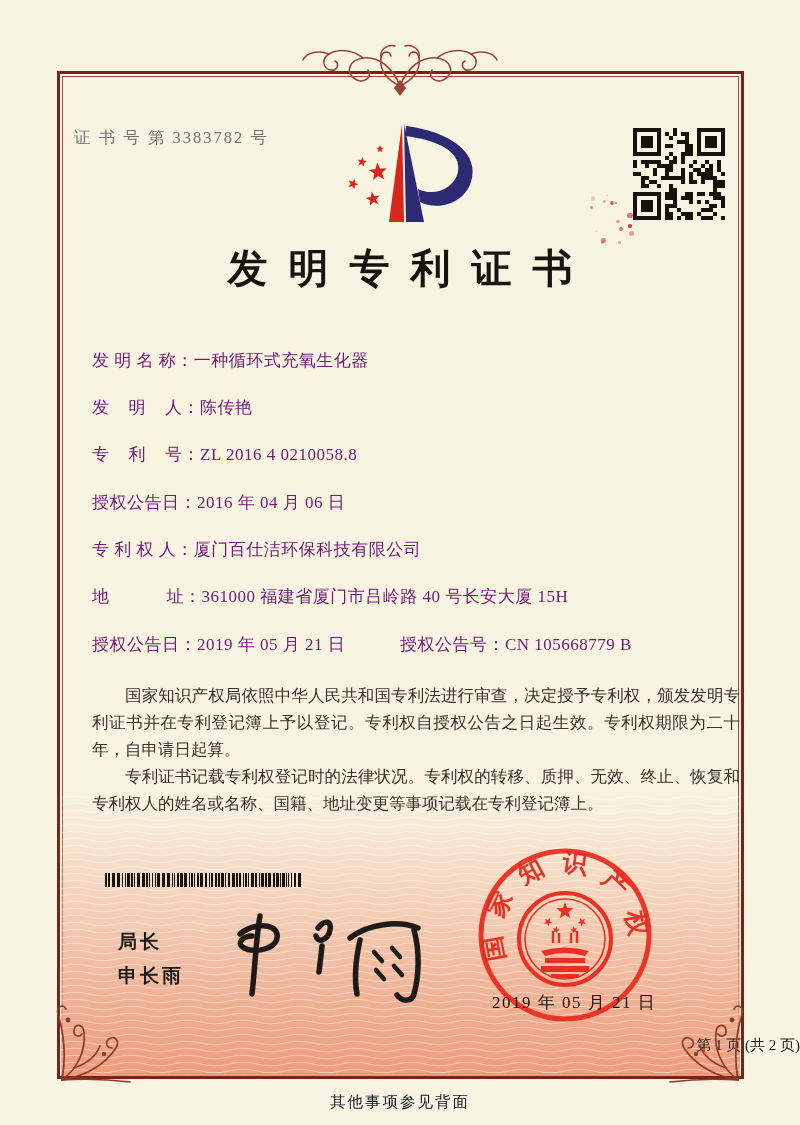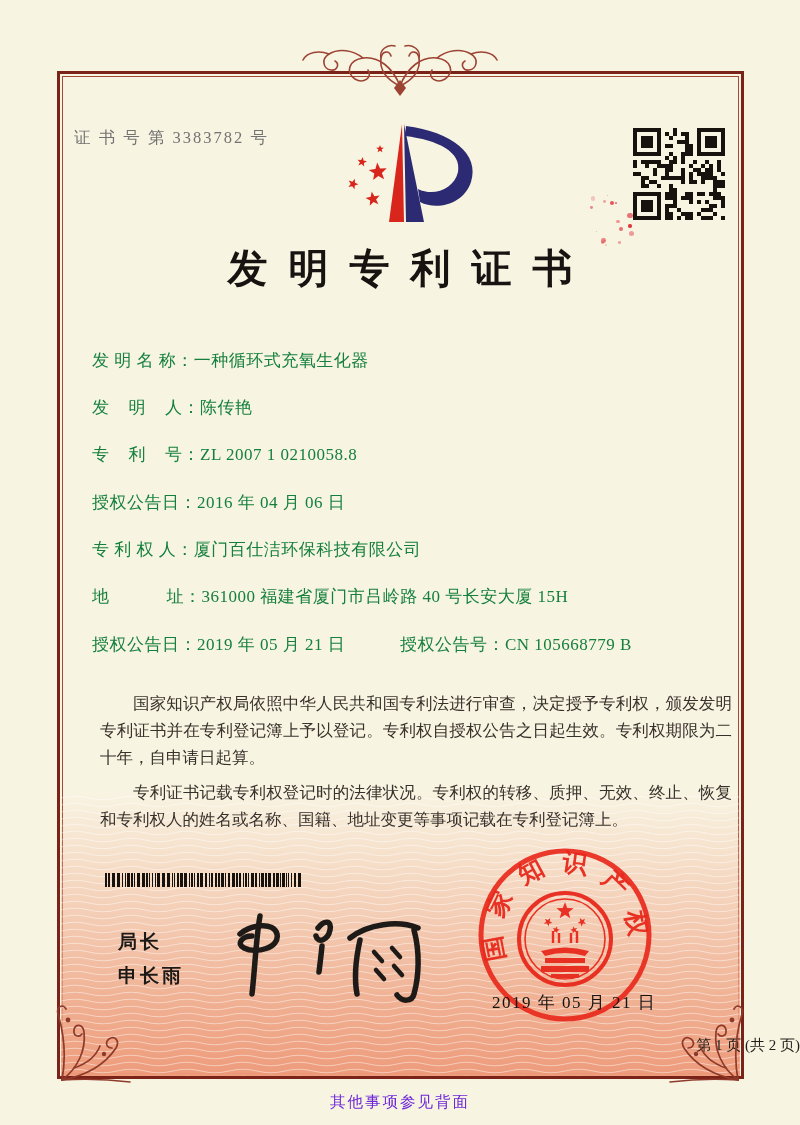--- a/index.html
+++ b/index.html
@@ -15,31 +15,31 @@
   
   .pink{position:absolute;left:61px;top:792px;width:679px;height:284px;
         background:linear-gradient(180deg,rgba(241,185,158,0) 0%,rgba(241,180,152,.28) 20%,
                    rgba(240,170,140,.58) 48%,rgba(238,160,128,.85) 78%,rgba(237,153,120,.97) 100%);
         overflow:hidden;}
 
   .cert-no{left:74px;top:127px;font-size:16.5px;letter-spacing:2px;color:#737373;}
   .title{left:0;top:241px;width:100%;text-align:center;font-size:40px;font-weight:700;
          letter-spacing:21px;padding-left:21px;box-sizing:border-box;color:#161310;}
 
-  .field{left:92px;font-size:17px;color:#15803d;letter-spacing:.5px;}
+  .field{left:92px;font-size:17px;color:#701a75;letter-spacing:.5px;}
   .f-label{white-space:pre;}
   .paras{left:92px;top:682px;width:648px;font-size:16.5px;line-height:27px;
          color:#38302a;text-align:justify;}
-  .paras p{margin:8px;text-indent:2em;}
+  .paras p{margin:0;text-indent:2em;}
 
   .director{left:118px;font-size:19px;color:#1c1916;font-weight:600;letter-spacing:3px;}
 
   .seal-date{left:492px;top:991px;font-size:17px;color:#17130f;letter-spacing:1.5px;z-index:6;}
   .page-info{left:0;top:1036px;width:100%;text-align:right;font-size:15px;color:#221d18;}
-  .back-note{left:0;top:1092px;width:100%;text-align:center;font-size:15.5px;color:#6d28d9;letter-spacing:2px;}
+  .back-note{left:0;top:1092px;width:100%;text-align:center;font-size:15.5px;color:#0f172a;letter-spacing:2px;}
 
   .qr-box{left:633px;top:128px;width:92px;height:92px;}
   .smudge{left:590px;top:194px;width:48px;height:56px;}
   .smudge i{position:absolute;border-radius:50%;display:block;filter:blur(.4px);}
 
   svg{display:block;}
   .z5{z-index:5;} .z6{z-index:6;}
 </style>
 </head>
 <body>
@@ -339,21 +339,21 @@
 
 <div class="abs title">发明专利证书</div>
 
 <div class="abs field" style="top:349px">
   <span class="f-label">发 明 名 称：</span><span>一种循环式充氧生化器</span>
 </div>
 <div class="abs field" style="top:396px">
   <span class="f-label">发    明    人：</span><span>陈传艳</span>
 </div>
 <div class="abs field" style="top:443px">
-  <span class="f-label">专    利    号：</span><span>ZL 2007 1 0210058.8</span>
+  <span class="f-label">专    利    号：</span><span>ZL 2016 4 0210058.8</span>
 </div>
 <div class="abs field" style="top:491px">
   <span class="f-label">授权公告日：</span><span>2016 年 04 月 06 日</span>
 </div>
 <div class="abs field" style="top:538px">
   <span class="f-label">专 利 权 人：</span><span>厦门百仕洁环保科技有限公司</span>
 </div>
 <div class="abs field" style="top:585px">
   <span class="f-label">地            址：</span><span>361000 福建省厦门市吕岭路 40 号长安大厦 15H</span>
 </div>

